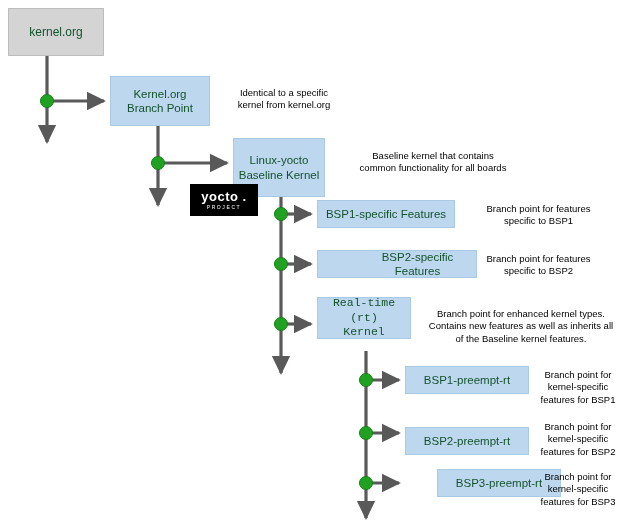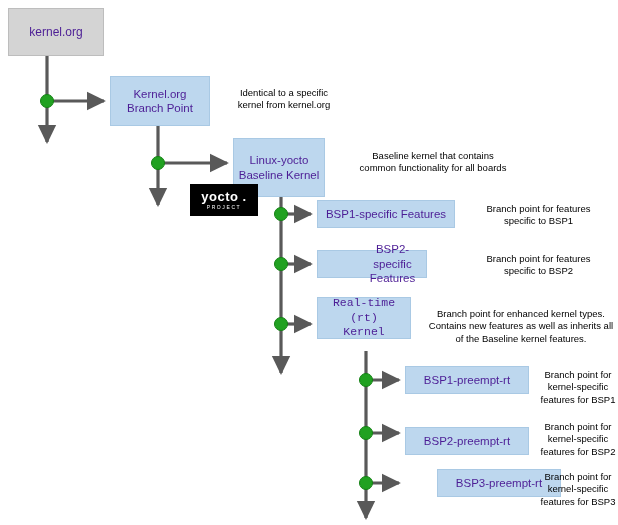--- a/index.html
+++ b/index.html
@@ -20,21 +20,21 @@
   }
   .box {
     position: absolute;
     box-sizing: border-box;
     display: flex;
     align-items: center;
     justify-content: center;
     text-align: center;
     font-size: 11.5px;
     line-height: 1.25;
-    color: #4c1d95;
+    color: #14532d;
   }
   .box.kernelorg {
     background: #d4d4d4;
     border: 1px solid #bdbdbd;
     font-size: 12px;
   }
   .box.blue {
     background: #bdd7ee;
     border: 1px solid #a9c9e4;
   }
@@ -133,21 +133,21 @@
   <div class="box kernelorg" style="left:8px; top:8px; width:96px; height:48px;">kernel.org</div>
 
   <div class="box blue" style="left:110px; top:76px; width:100px; height:50px; white-space:pre-line;">Kernel.org
 Branch Point</div>
 
   <div class="box blue" style="left:233px; top:138px; width:92px; height:59px; white-space:pre-line;">Linux-yocto
 Baseline Kernel</div>
 
   <div class="box blue" style="left:317px; top:200px; width:138px; height:28px;">BSP1-specific Features</div>
 
-  <div class="box blue" style="left:317px; top:250px; width:110px; height:28px;padding-left:41px;">BSP2-specific Features</div>
+  <div class="box blue" style="left:317px; top:250px; width:160px; height:28px;padding-left:41px;">BSP2-specific Features</div>
 
   <div class="box blue" style="left:317px; top:297px; width:94px; height:42px; white-space:pre-line;font-family:Liberation Mono, monospace;">Real-time (rt)
 Kernel</div>
 
   <div class="box blue" style="left:405px; top:366px; width:124px; height:28px;">BSP1-preempt-rt</div>
 
   <div class="box blue" style="left:405px; top:419px; width:124px; height:28px;margin-top:8px;">BSP2-preempt-rt</div>
 
   <div class="box blue" style="left:405px; top:469px; width:124px; height:28px;margin-left:32px;">BSP3-preempt-rt</div>
 

